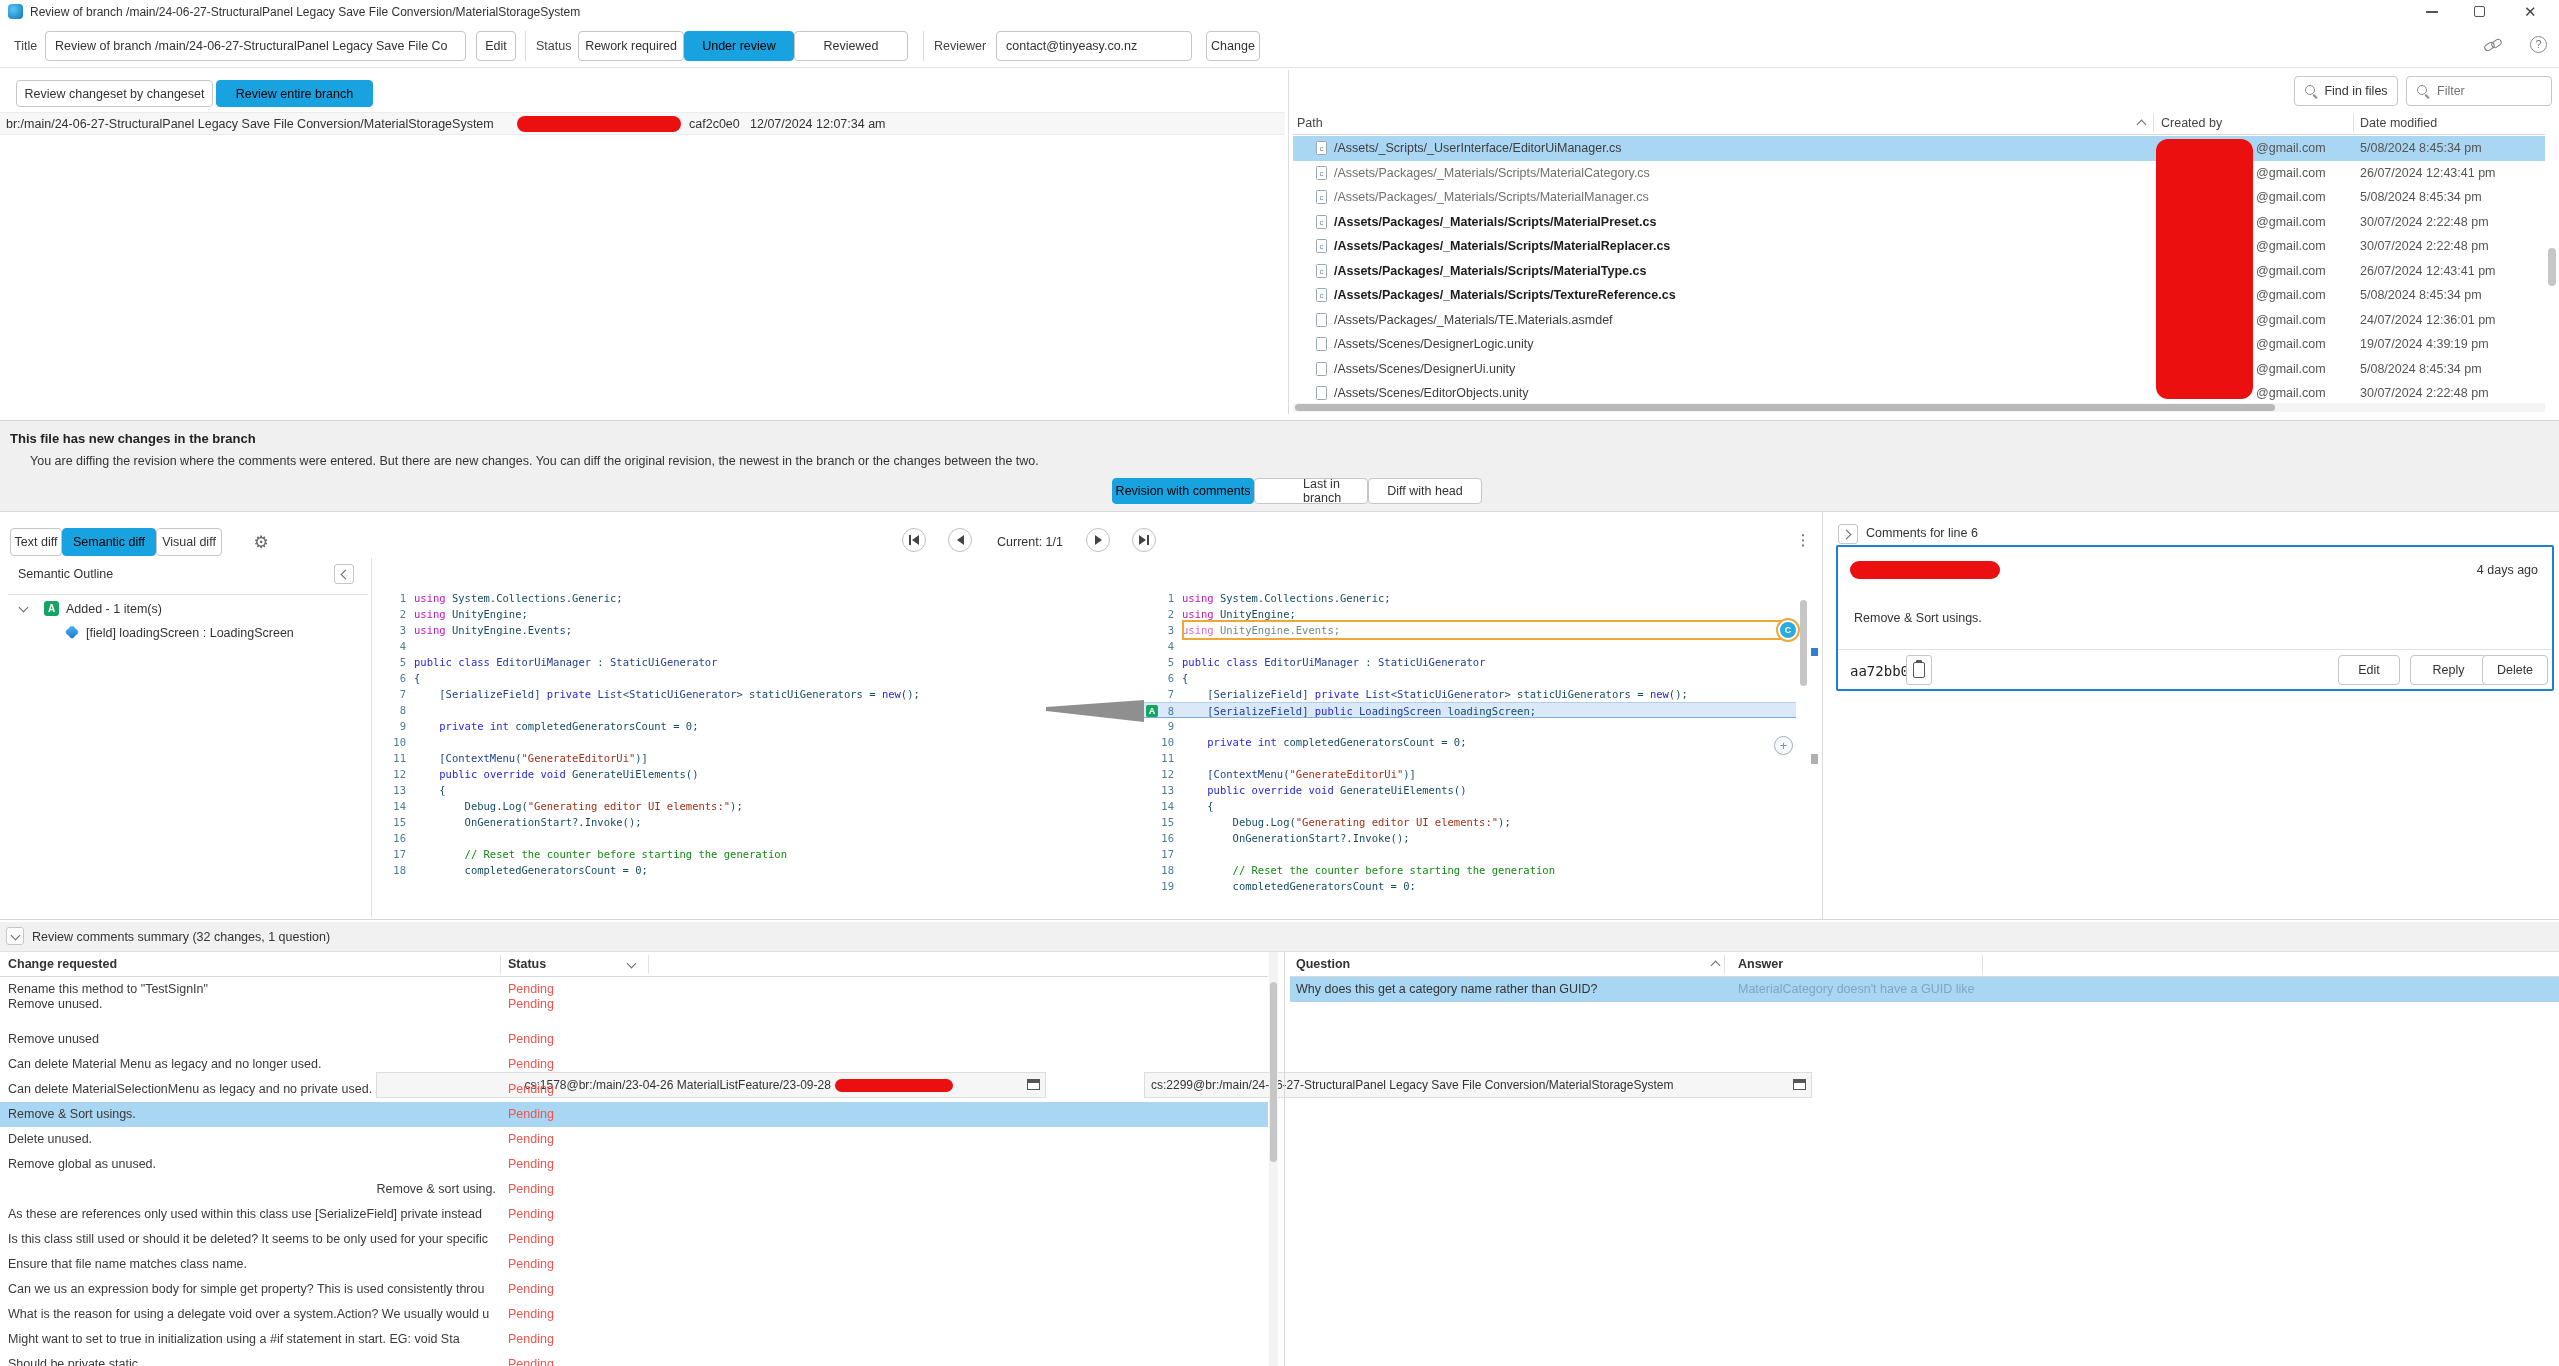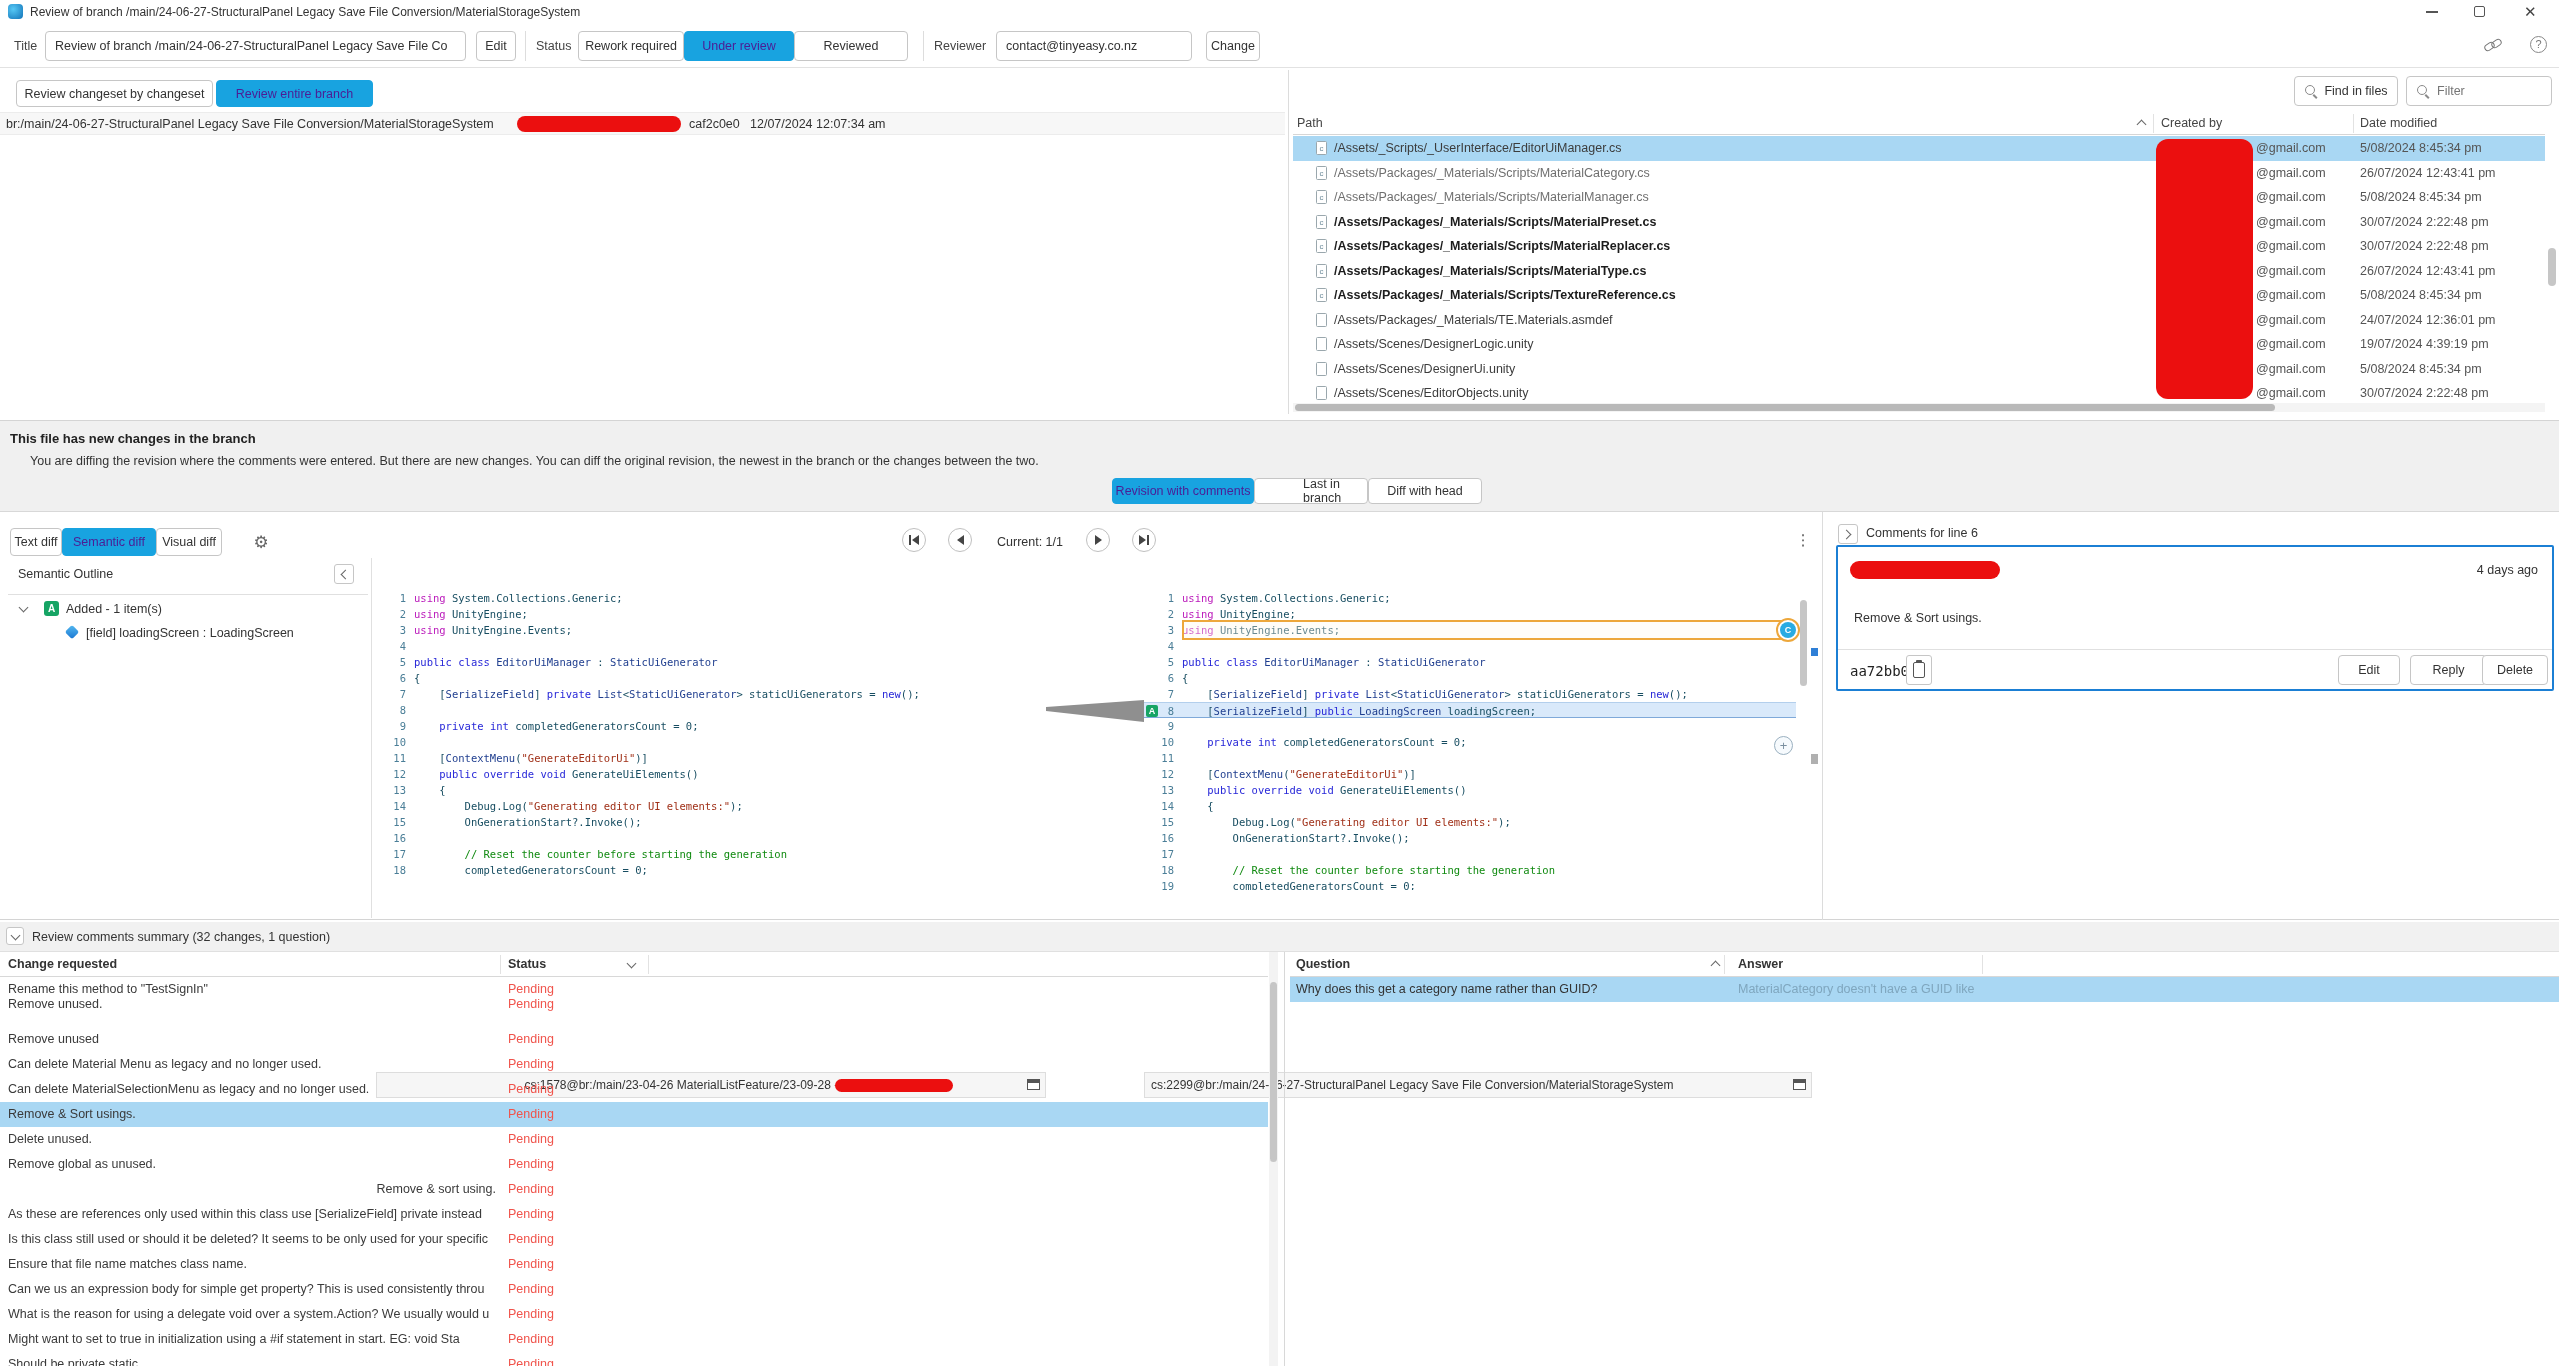--- a/index.html
+++ b/index.html
@@ -1,21 +1,21 @@
 <!DOCTYPE html>
 <html><head>
 <meta charset="utf-8">
 <style>
   * { margin:0; padding:0; box-sizing:border-box; }
   html,body { width:2559px; height:1366px; overflow:hidden; background:#fff;
     font-family:"Liberation Sans", sans-serif; font-size:12.5px; color:#333; }
   .abs { position:absolute; }
   .btn { position:absolute; display:flex; align-items:center; justify-content:center;
     background:#fff; border:1px solid #c6c6c6; border-radius:4px; color:#333; cursor:default; }
-  .btn.blue { background:#18a3e0; border-color:#18a3e0; color:#4c1d95; }
+  .btn.blue { background:#18a3e0; border-color:#18a3e0; color:#000000; }
   .inp { position:absolute; border:1px solid #c6c6c6; border-radius:4px; padding:0 9px;
     font-family:"Liberation Sans",sans-serif; font-size:12.5px; color:#333; background:#fff; }
   .vsep { position:absolute; width:1px; background:#ddd; }
   .hline { position:absolute; height:1px; background:#e0e0e0; }
   .chev { display:inline-block; width:7px; height:7px; border-right:1.6px solid #666; border-bottom:1.6px solid #666; }
   .chev.down { transform:rotate(45deg); }
   .chev.up { transform:rotate(-135deg); }
   .chev.left { transform:rotate(135deg); }
   .chev.right { transform:rotate(-45deg); }
   .redact { position:absolute; background:#eb0f0f; border-radius:9px; }
@@ -382,21 +382,21 @@
     </div>
     <div class="sum-row" style="top: 50px;">
       <span class="stext">Remove unused</span>
       <span class="sstatus">Pending</span>
     </div>
     <div class="sum-row" style="top: 75px;">
       <span class="stext">Can delete Material Menu as legacy and no longer used.</span>
       <span class="sstatus">Pending</span>
     </div>
     <div class="sum-row" style="top: 100px;">
-      <span class="stext">Can delete MaterialSelectionMenu as legacy and no longer used.</span>
+      <span class="stext">Can delete MaterialSelectionMenu as legacy and no private used.</span>
       <span class="sstatus">Pending</span>
     </div>
     <div class="sum-row selected" style="top: 125px;">
       <span class="stext">Remove &amp; Sort usings.</span>
       <span class="sstatus">Pending</span>
     </div>
     <div class="sum-row" style="top: 150px;">
       <span class="stext">Delete unused.</span>
       <span class="sstatus">Pending</span>
     </div>

